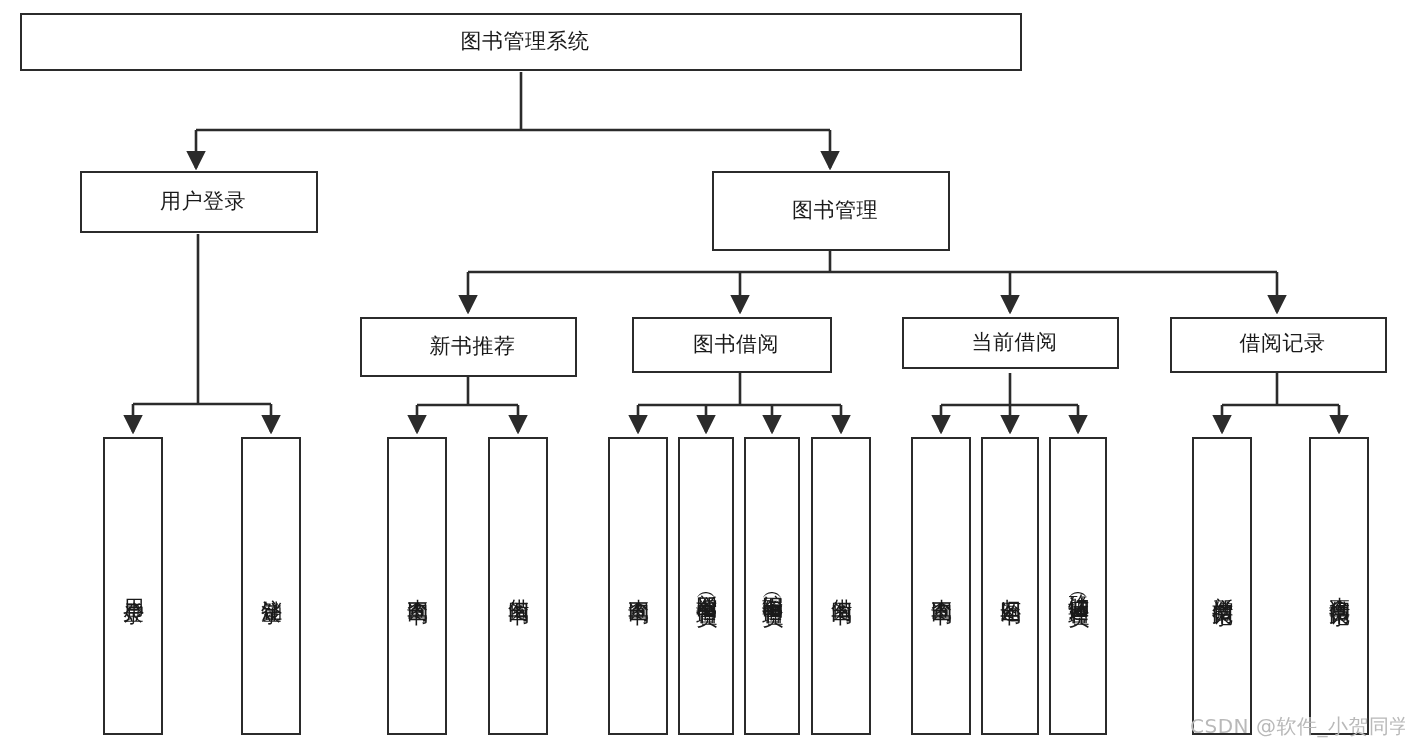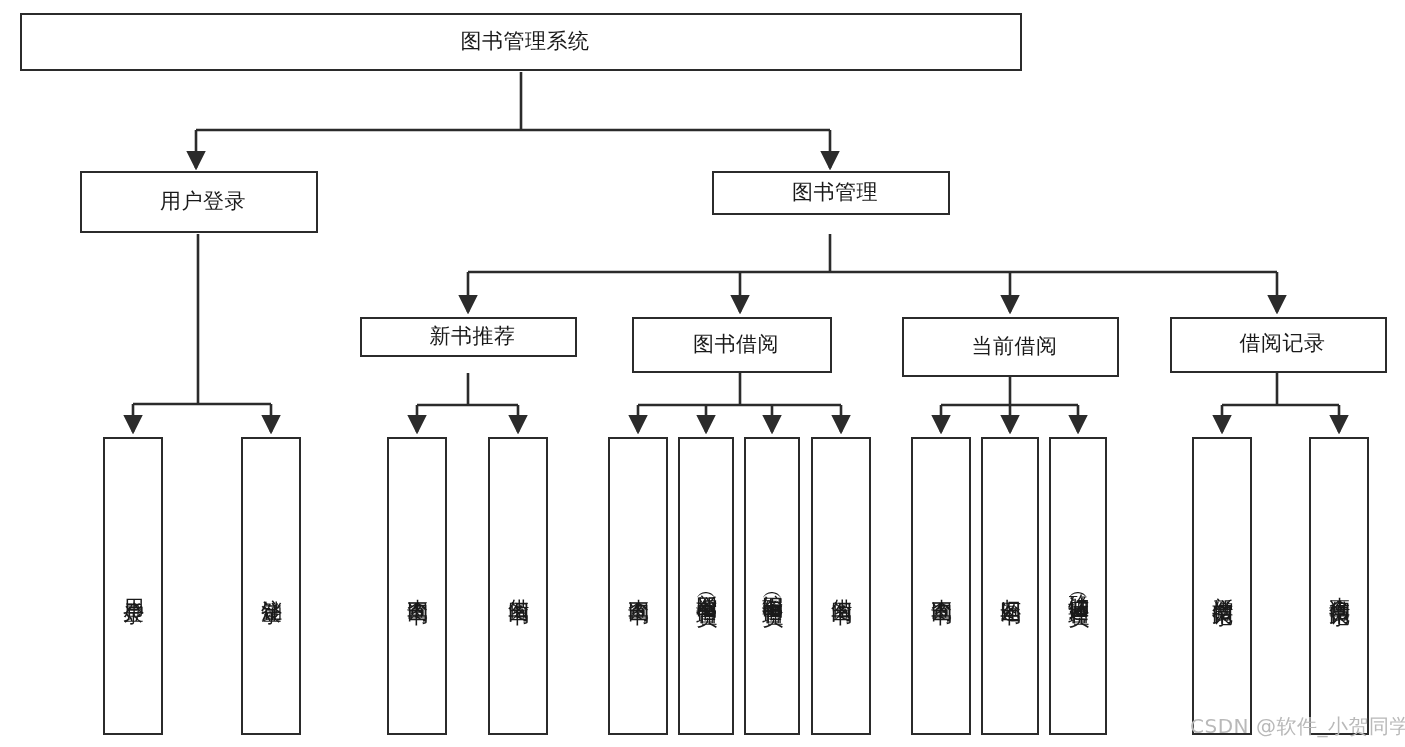--- a/index.html
+++ b/index.html
@@ -121,31 +121,31 @@
     </g>
   </svg>
 
   <div class="node horiz" style="left:20px; top:13px; width:1002px; height:58px;">
     <span>图书管理系统</span>
   </div>
 
   <div class="node horiz" style="left:80px; top:171px; width:238px; height:62px;">
     <span>用户登录</span>
   </div>
-  <div class="node horiz" style="left:712px; top:171px; width:238px; height:44px;">
+  <div class="node horiz" style="left:712px; top:171px; width:238px; height:80px;">
     <span>图书管理</span>
   </div>
 
-  <div class="node horiz" style="left:360px; top:317px; width:217px; height:40px;">
+  <div class="node horiz" style="left:360px; top:317px; width:217px; height:60px;">
     <span>新书推荐</span>
   </div>
   <div class="node horiz" style="left:632px; top:317px; width:200px; height:56px;">
     <span>图书借阅</span>
   </div>
-  <div class="node horiz" style="left:902px; top:317px; width:217px; height:60px;font-family:Liberation Serif, serif;">
+  <div class="node horiz" style="left:902px; top:317px; width:217px; height:52px;font-family:Liberation Serif, serif;">
     <span>当前借阅</span>
   </div>
   <div class="node horiz" style="left:1170px; top:317px; width:217px; height:56px;font-family:Liberation Mono, monospace;">
     <span>借阅记录</span>
   </div>
 
   <div class="node vert" style="left:103px; top:437px; width:60px; height:298px;">
     <span class="vlabel">用户登录</span>
   </div>
   <div class="node vert" style="left:241px; top:437px; width:60px; height:298px;">

